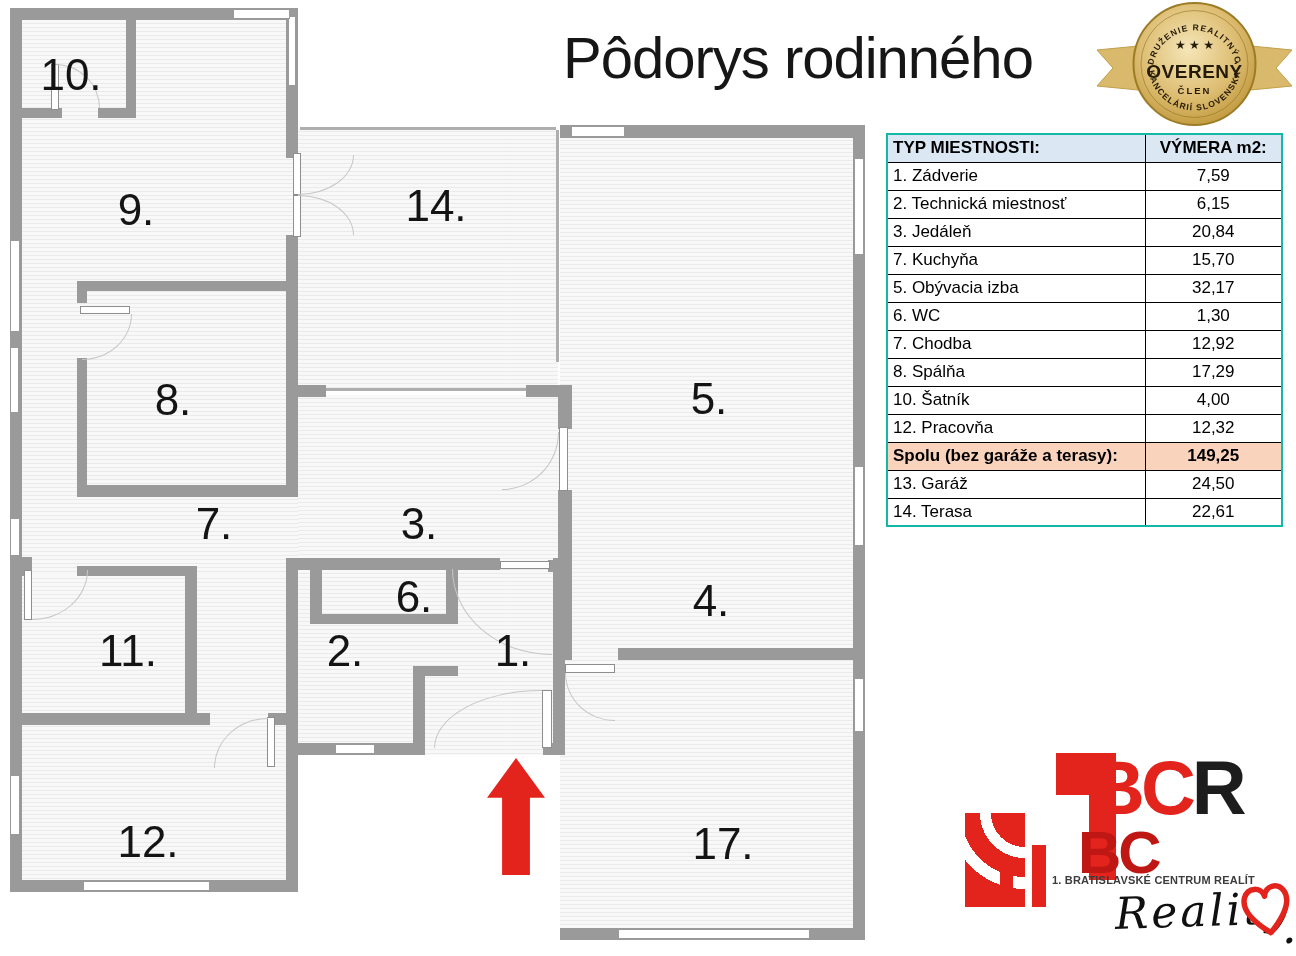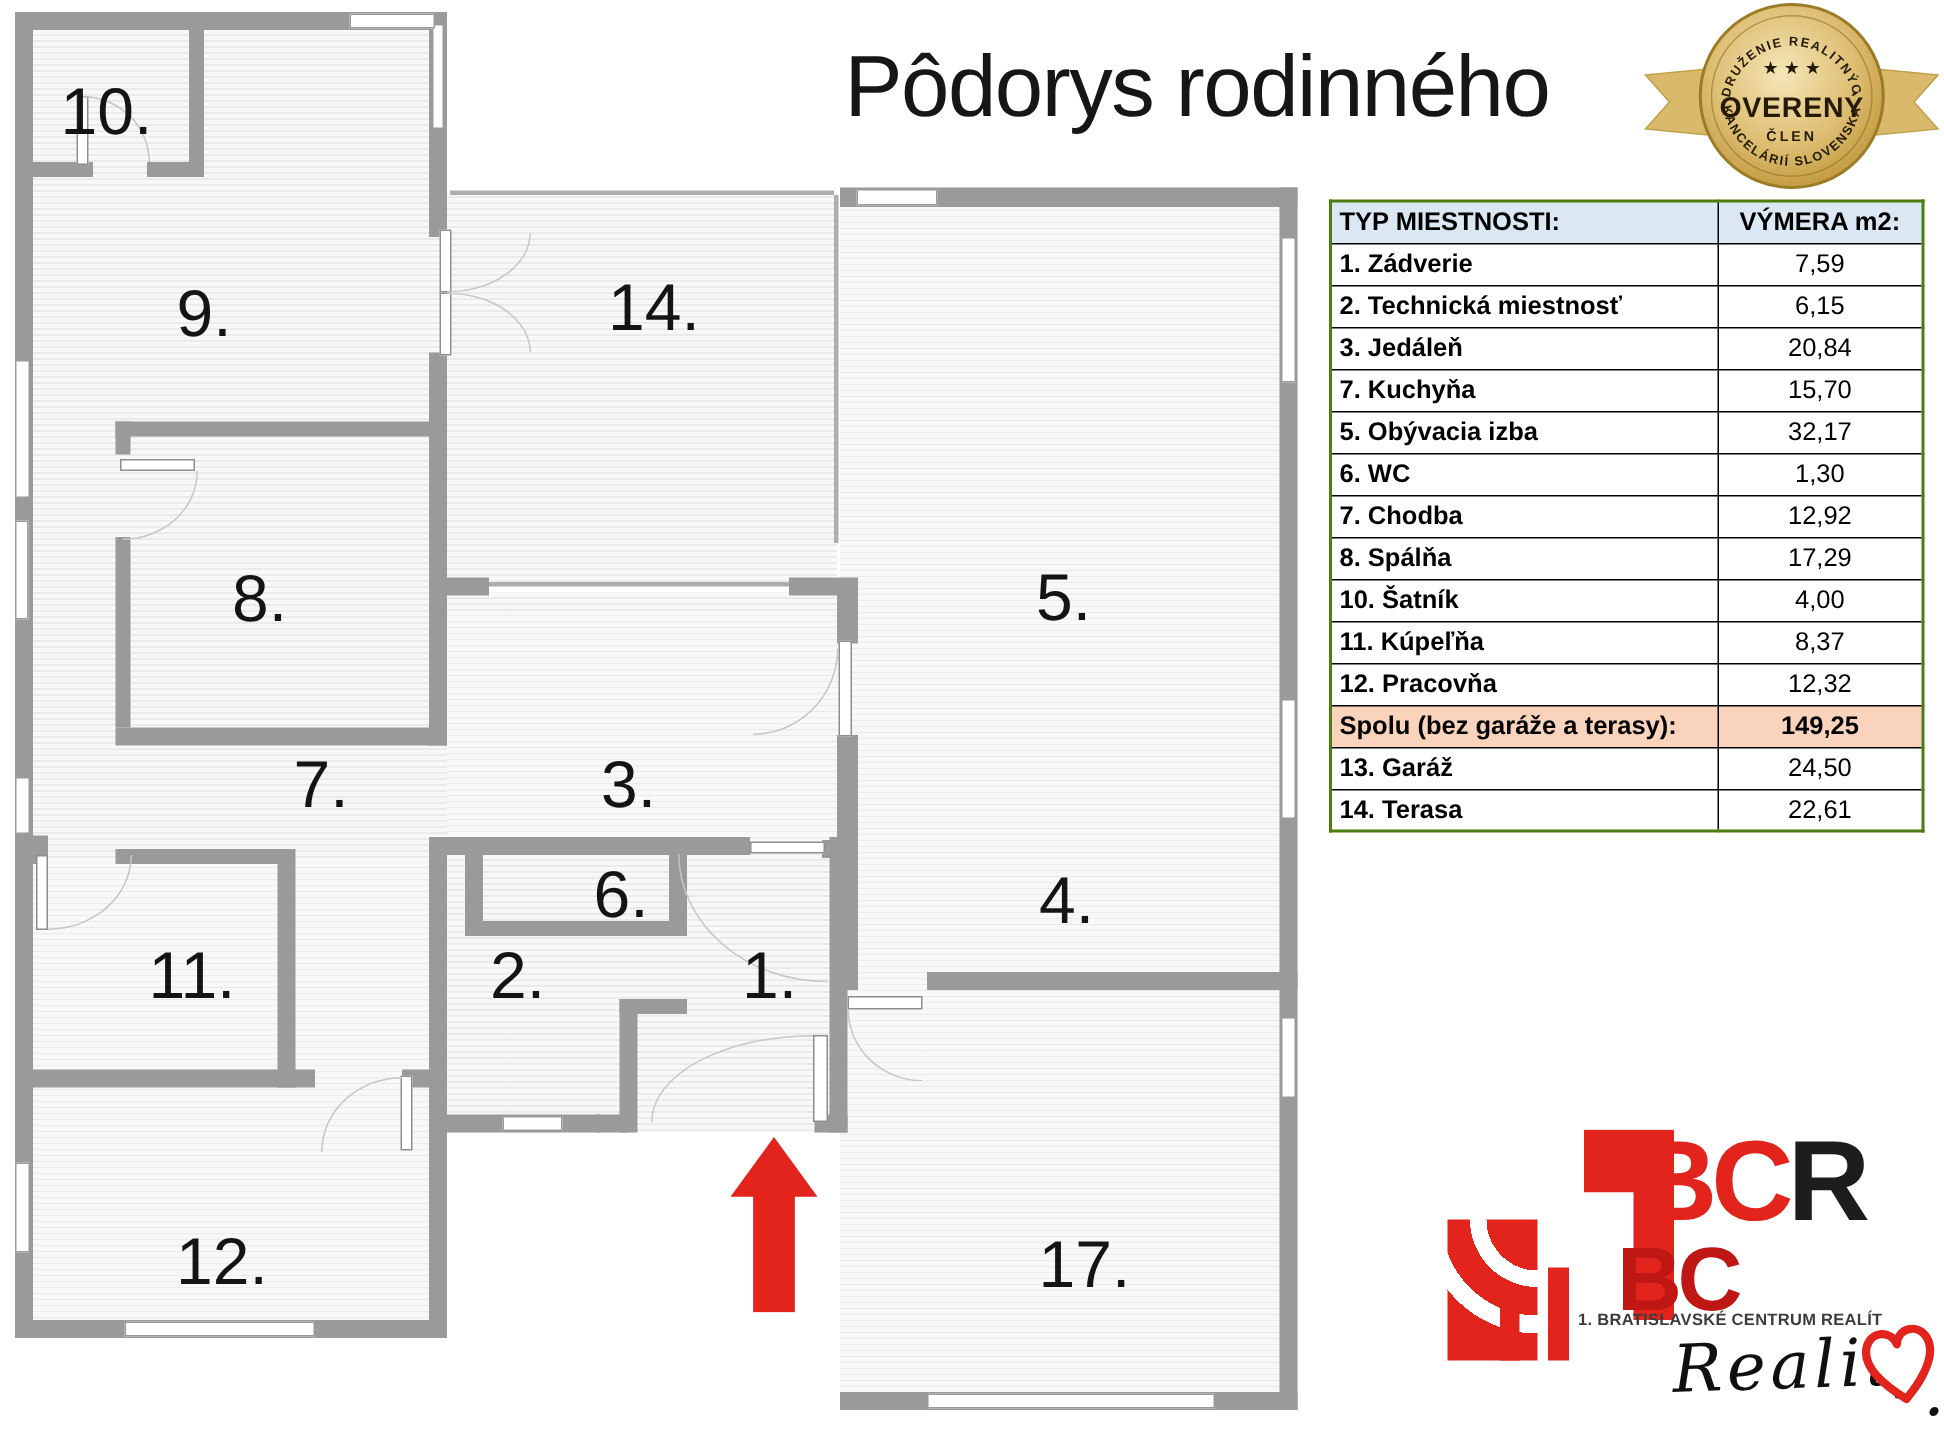--- a/index.html
+++ b/index.html
@@ -20,23 +20,23 @@
   .arc.bl{border-bottom:1px solid #c6c6c6;border-left:1px solid #c6c6c6;border-bottom-left-radius:100% 100%;}
   .rlabel{position:absolute;transform:translate(-50%,-50%);font-size:44px;color:#141414;white-space:nowrap;}
   .arrow{position:absolute;left:487px;top:758px;width:58px;height:117px;background:#E3241D;
          clip-path:polygon(50% 0,100% 34%,74% 34%,74% 100%,26% 100%,26% 34%,0 34%);}
   
   .title{position:absolute;left:563px;top:24px;font-size:58px;color:#161616;letter-spacing:-1px;white-space:nowrap;}
   
   .badge{position:absolute;left:1093px;top:0;width:203px;height:138px;}
   
   table.areas{position:absolute;left:886px;top:133px;border-collapse:collapse;font-size:17px;color:#000;
-              border:2px solid #4d7c0f;}
+              border:2px solid #14b8a6;}
   table.areas td{border:1px solid #000;height:28px;box-sizing:border-box;}
-  td.lab{width:258px;padding:0 2px 0 5px;font-weight:bold;}
+  td.lab{width:258px;padding:0 2px 0 5px;}
   td.val{width:137px;text-align:center;}
   tr.head td{background:#DBE8F4;font-weight:bold;}
   tr.head td.val{text-align:center;}
   tr.subtotal td{background:#FAD3BC;font-weight:bold;}
   tr.total td{background:#FBEED3;font-weight:bold;}
   
   .fan{position:absolute;left:965px;top:813px;width:60px;height:94px;
        background:radial-gradient(circle at 100% 0,#E3241D 0 34px,#fff 34px 45px,#E3241D 45px 64px,#fff 64px 76px,#E3241D 76px 200px);}
   .rbar1{position:absolute;left:1000px;top:870px;width:13px;height:37px;background:#E3241D;}
   .rbar2{position:absolute;left:1032px;top:845px;width:14px;height:62px;background:#E3241D;}
@@ -223,24 +223,20 @@
         </tr>
         <tr class="normal">
           <td class="lab">8. Spálňa</td>
           <td class="val">17,29</td>
         </tr>
         <tr class="normal">
           <td class="lab">10. Šatník</td>
           <td class="val">4,00</td>
         </tr>
         <tr class="normal">
-          <td class="lab">11. Kúpeľňa</td>
-          <td class="val">8,37</td>
-        </tr>
-        <tr class="normal">
           <td class="lab">12. Pracovňa</td>
           <td class="val">12,32</td>
         </tr>
         <tr class="subtotal">
           <td class="lab">Spolu (bez garáže a terasy):</td>
           <td class="val">149,25</td>
         </tr>
         <tr class="normal">
           <td class="lab">13. Garáž</td>
           <td class="val">24,50</td>

